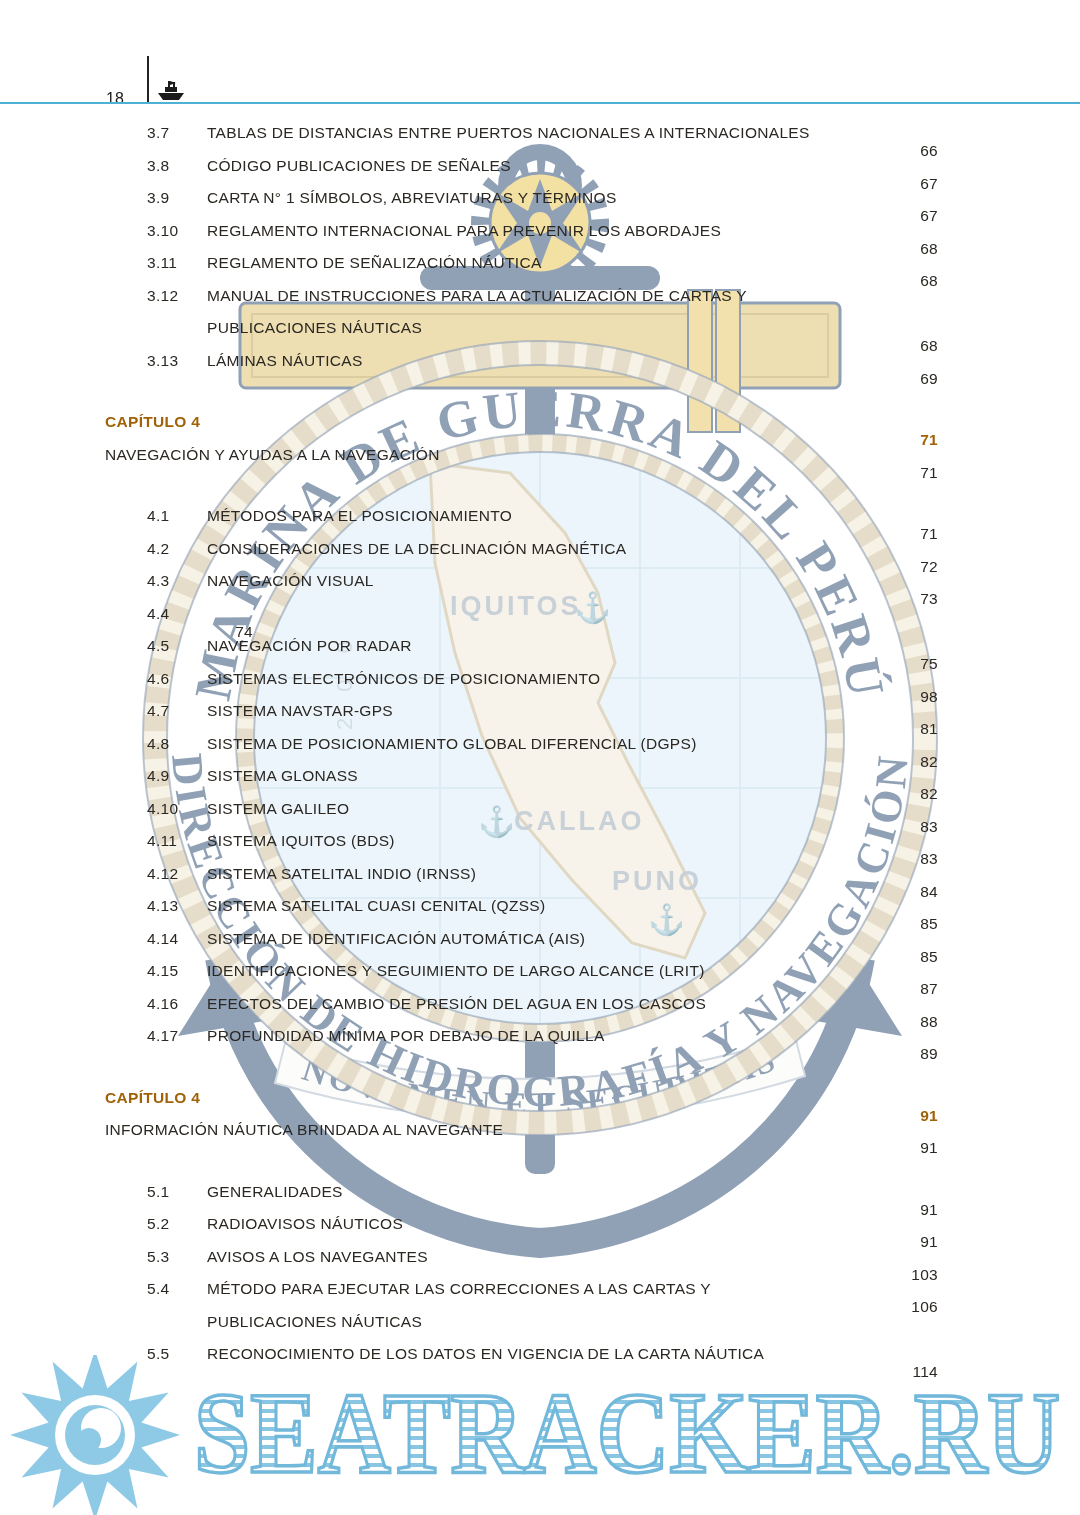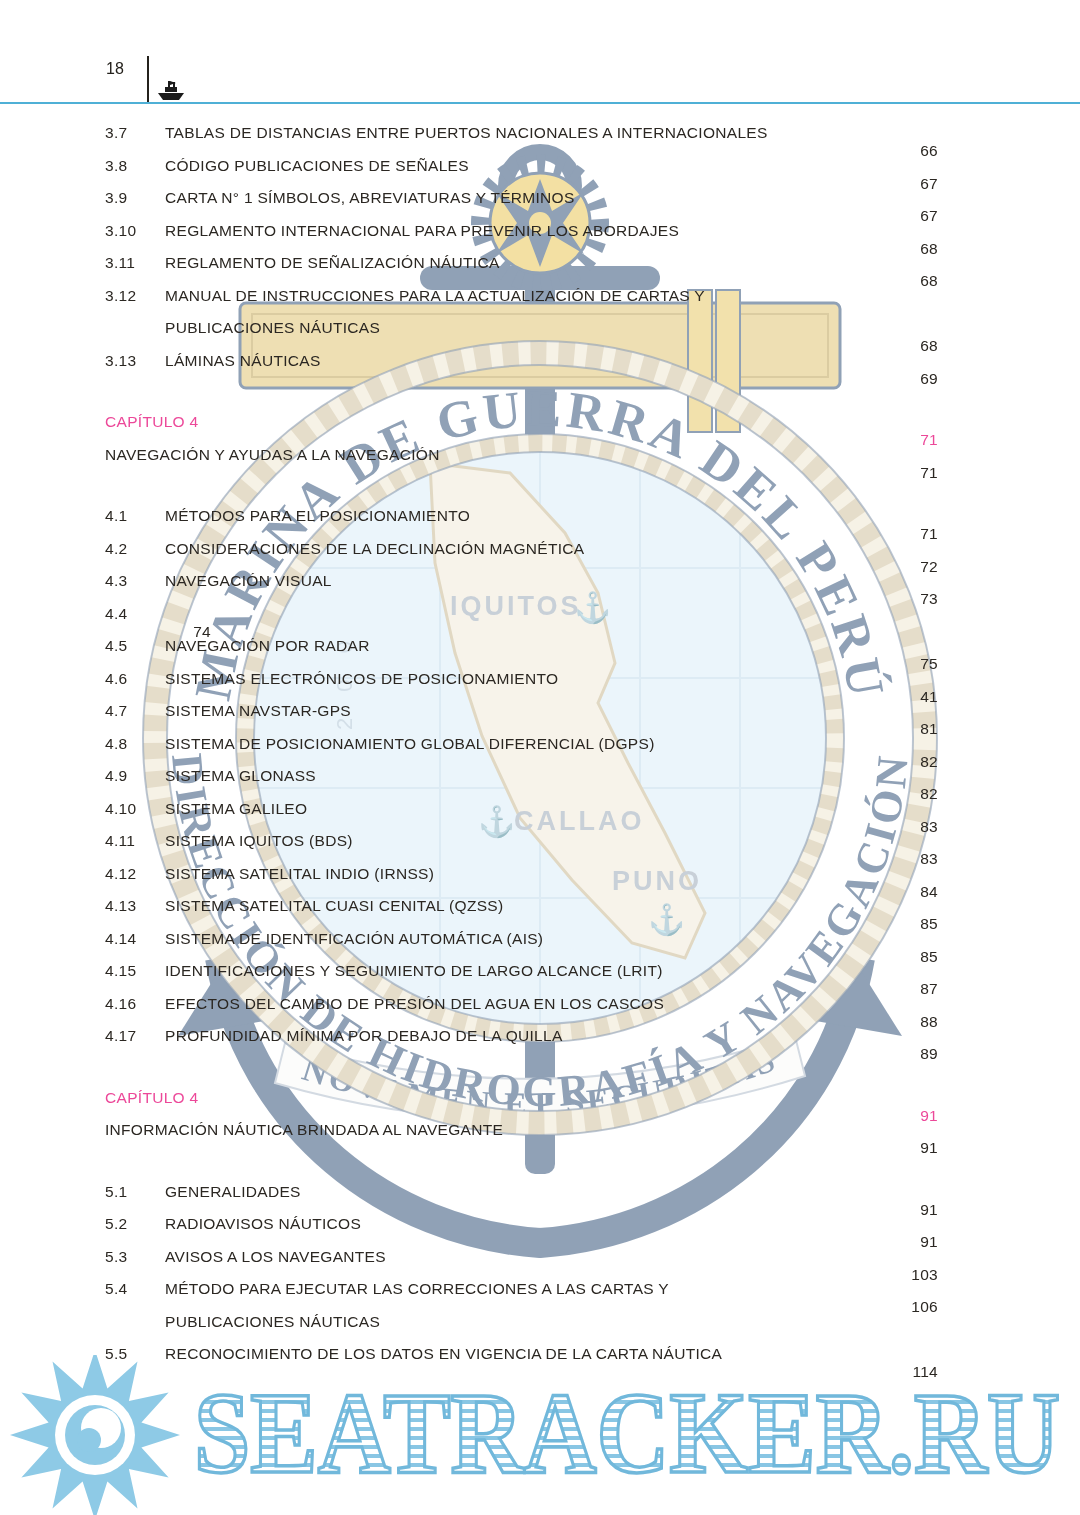--- a/index.html
+++ b/index.html
@@ -1,31 +1,31 @@
 <!DOCTYPE html>
 <html><head>
 <meta charset="utf-8">
 <style>
   html,body{margin:0;padding:0;background:#ffffff;}
   .page{
     position:relative;width:1080px;height:1515px;background:#ffffff;overflow:hidden;
     font-family:"Liberation Sans",sans-serif;color:#2b2722;
   }
   
-  .pagenum{position:absolute;left:106px;top:60px;font-size:16px;color:#24211c;z-index:4;}
+  .pagenum{position:absolute;left:106px;top:90px;font-size:16px;color:#24211c;z-index:4;}
   .head-vline{position:absolute;left:147px;top:56px;width:2px;height:46px;background:#24211c;z-index:4;}
   .ship-ico{position:absolute;left:156px;top:78px;z-index:4;}
   .top-rule{position:absolute;left:0;top:102px;width:1080px;height:2px;background:#4fb0d6;z-index:4;}
   
   .toc{position:absolute;left:105px;top:117px;width:833px;z-index:3;}
   .toc-row{display:flex;align-items:center;height:32.5px;font-size:15.5px;letter-spacing:.3px;color:#2b2722;white-space:nowrap;}
-  .toc-row .num{width:60px;flex:none;}
+  .toc-row .num{width:60px;flex:none;margin-left:42px;}
   .toc-row .label{flex:1;padding-right:10px;overflow:visible;}
   .toc-row .pg{flex:none;min-width:46px;text-align:right;margin-top:36px;}
-  .toc-row.chapter,.toc-row.chapter .pg{color:#ec4899;}
+  .toc-row.chapter,.toc-row.chapter .pg{color:#a16207;font-weight:bold;}
   .toc-gap{height:29px;}
   
   .emblem{position:absolute;left:100px;top:118px;width:880px;height:1260px;opacity:.5;z-index:1;}
   
   .footer-wm{position:absolute;left:0;top:1355px;width:1080px;height:160px;z-index:5;opacity:.92;}
 </style>
 </head>
 <body>
 
 <div class="page">
@@ -199,21 +199,21 @@
         <div class="pg">74</div>
       </div>
       <div class="toc-row">
         <div class="num">4.5</div>
         <div class="label">NAVEGACIÓN POR RADAR</div>
         <div class="pg">75</div>
       </div>
       <div class="toc-row">
         <div class="num">4.6</div>
         <div class="label">SISTEMAS ELECTRÓNICOS DE POSICIONAMIENTO</div>
-        <div class="pg">41</div>
+        <div class="pg">98</div>
       </div>
       <div class="toc-row">
         <div class="num">4.7</div>
         <div class="label">SISTEMA NAVSTAR-GPS</div>
         <div class="pg">81</div>
       </div>
       <div class="toc-row">
         <div class="num">4.8</div>
         <div class="label">SISTEMA DE POSICIONAMIENTO GLOBAL DIFERENCIAL (DGPS)</div>
         <div class="pg">82</div>

